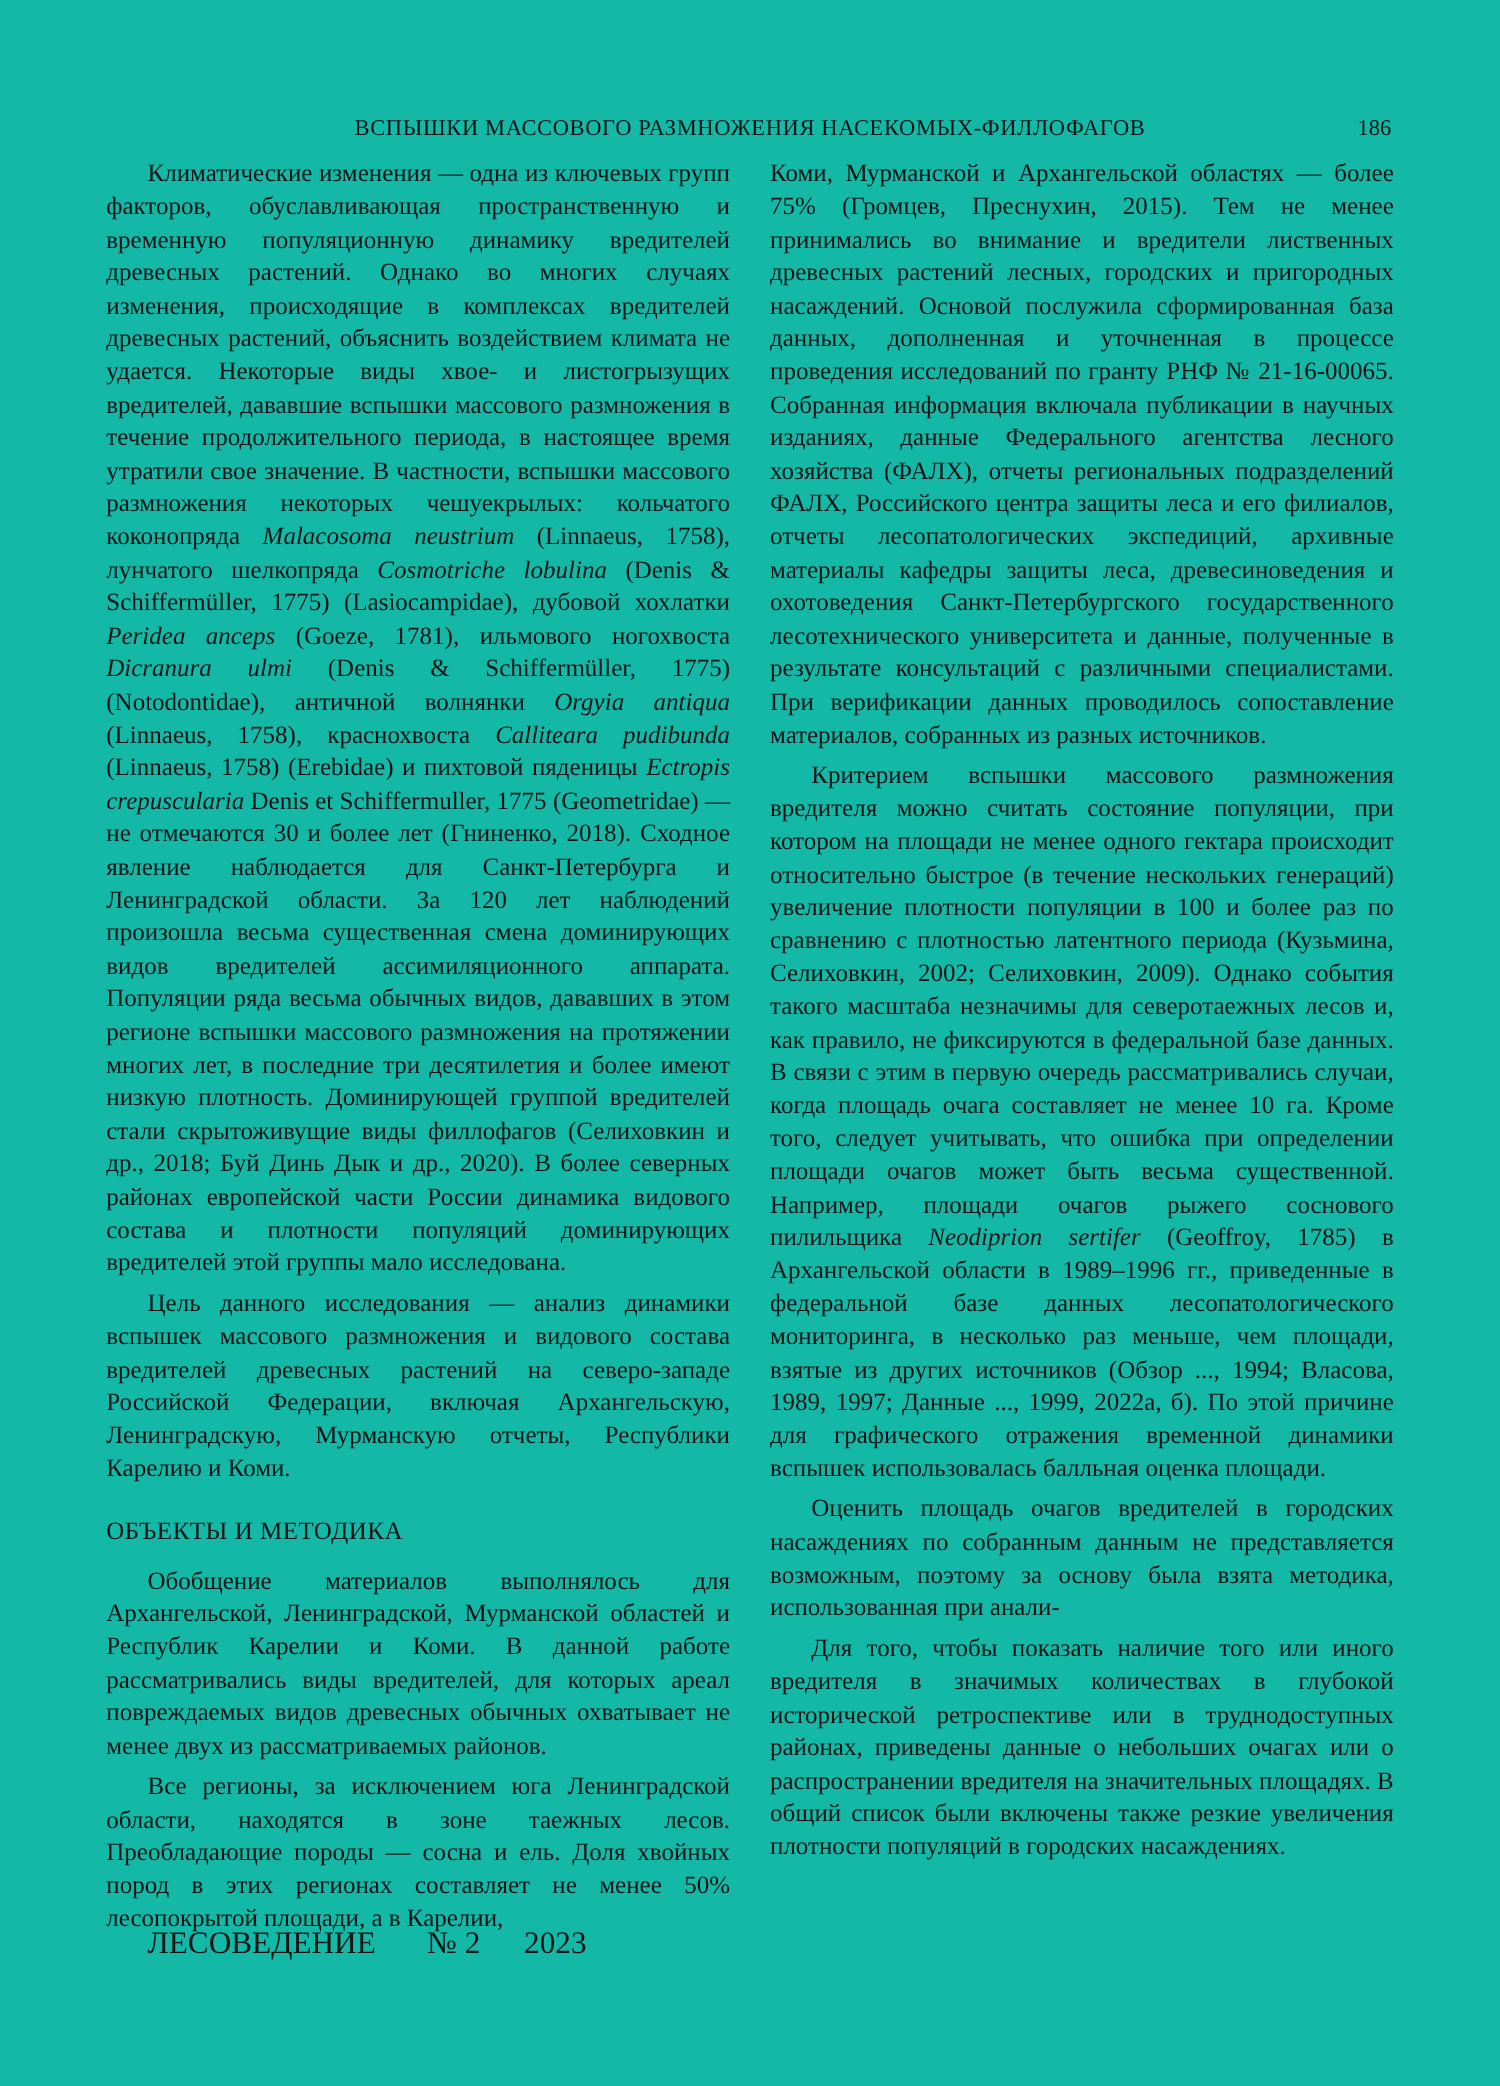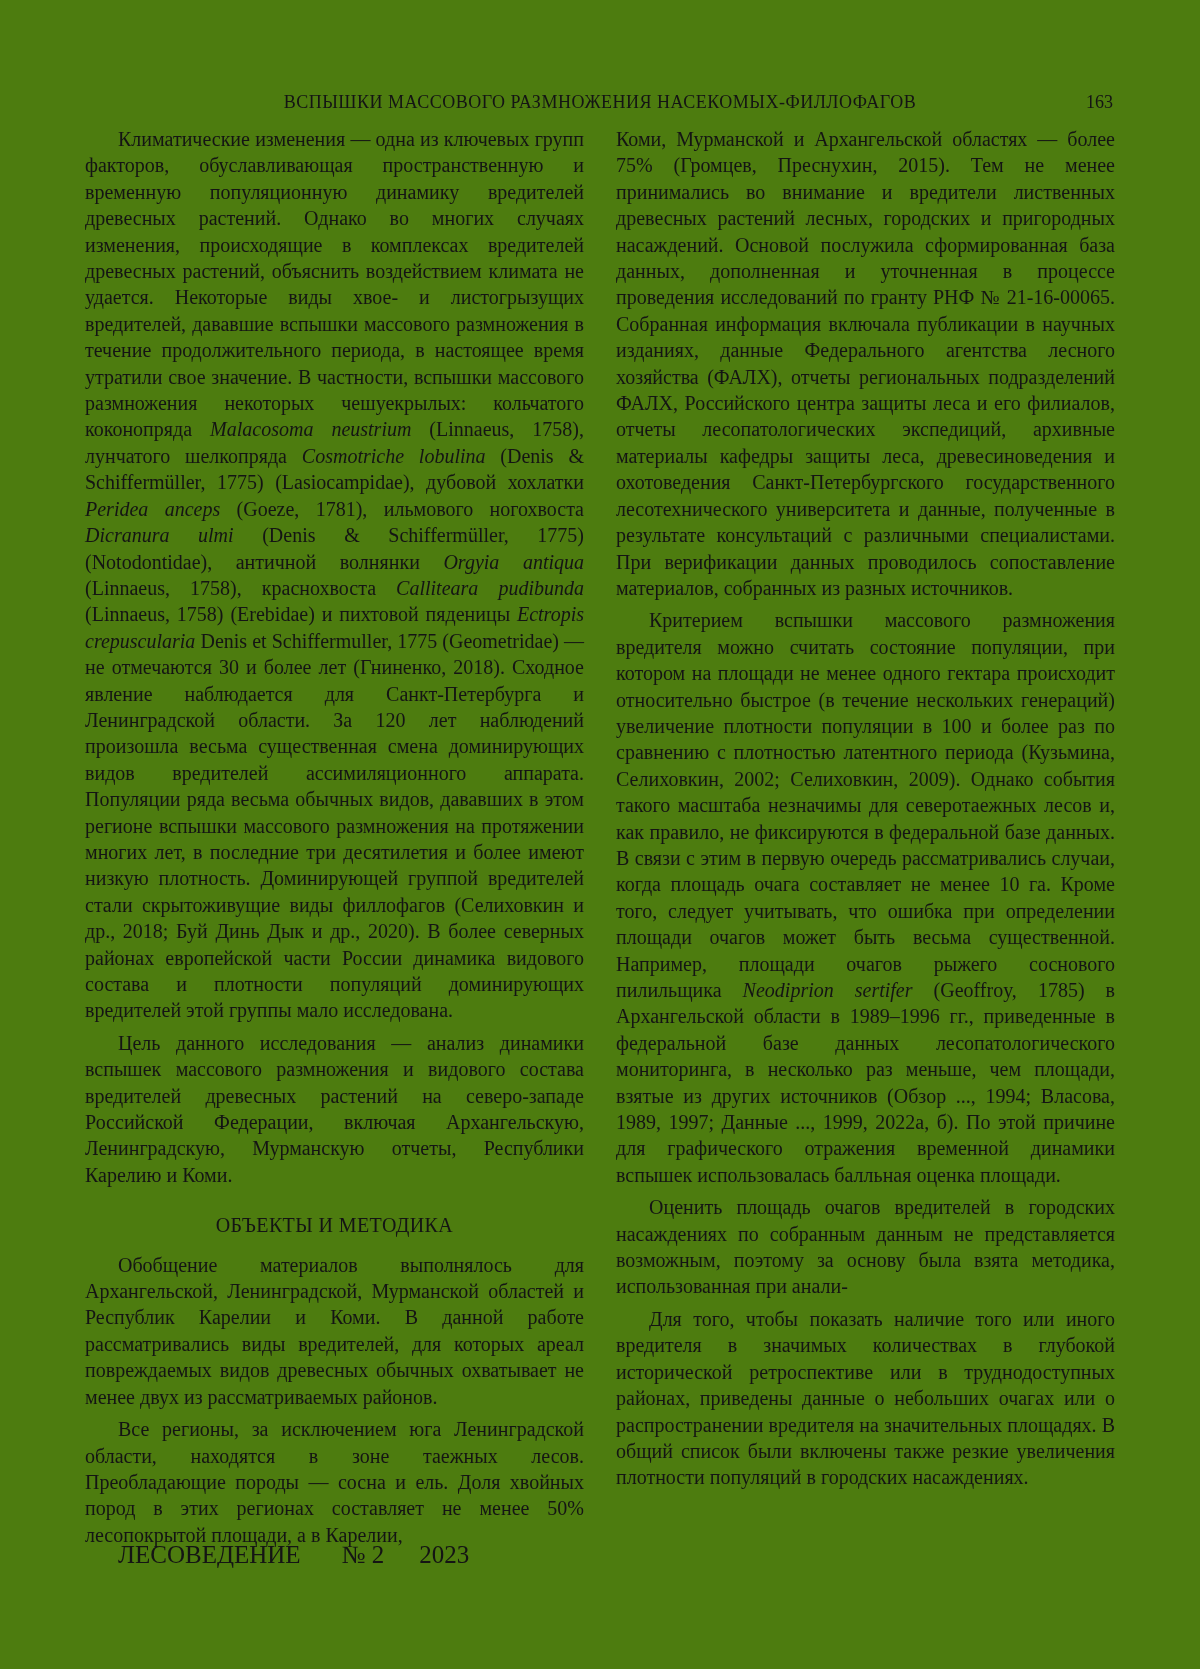--- a/index.html
+++ b/index.html
@@ -1,19 +1,19 @@
 <!DOCTYPE html>
 <html lang="ru"><head>
 <meta charset="utf-8">
 <style>
   html,body{margin:0;padding:0;background:#ffffff;}
   .page{
     position:relative;
     width:1200px;height:1669px;
-    background:#4d7c0f;
+    background:#14b8a6;
     color:#141414;
     font-family:"Liberation Serif", serif;
     overflow:hidden;
   }
   .running-head{position:absolute;top:92px;left:85px;width:1030px;height:26px;}
   .running-title{
     display:block;text-align:center;
     font-size:18px;letter-spacing:0.5px;
     white-space:nowrap;
   }
@@ -25,37 +25,37 @@
   .col{
     width:507px;
     font-size:20px;line-height:26.4px;
     text-align:justify;
     hyphens:auto;-webkit-hyphens:auto;
   }
   p.para{margin:0 0 6px 0;text-indent:33px;}
   p.para.noindent{text-indent:0;}
   .section-heading{
     font-size:20px;font-weight:normal;
-    text-align:center;text-indent:0;
+    text-indent:0;
     letter-spacing:0.4px;
     margin:24px 0 13px 0;
   }
   .it{font-style:italic;}
   .footer{position:absolute;left:118px;top:1541px;font-size:25px;white-space:nowrap;}
   .footer .issue{margin-left:41px;}
   .footer .year{margin-left:35px;}
 </style>
 </head>
 <body>
 
 <div class="page">
 
   <div class="running-head">
     <span class="running-title">ВСПЫШКИ МАССОВОГО РАЗМНОЖЕНИЯ НАСЕКОМЫХ-ФИЛЛОФАГОВ</span>
-    <span class="page-number">163</span>
+    <span class="page-number">186</span>
   </div>
 
   <div class="columns">
     <div class="col">
         <p class="para"><span>Климатические изменения — одна из ключевых групп факторов, обуславливающая пространственную и временную популяционную динамику вредителей древесных растений. Однако во многих случаях изменения, происходящие в комплексах вредителей древесных растений, объяснить воздействием климата не удается. Некоторые виды хвое- и листогрызущих вредителей, дававшие вспышки массового размножения в течение продолжительного периода, в настоящее время утратили свое значение. В частности, вспышки массового размножения некоторых чешуекрылых: кольчатого коконопряда </span><span class="it">Malacosoma neustrium</span><span> (Linnaeus, 1758), лунчатого шелкопряда </span><span class="it">Cosmotriche lobulina</span><span> (Denis &amp; Schiffermüller, 1775) (Lasiocampidae), дубовой хохлатки </span><span class="it">Peridea anceps</span><span> (Goeze, 1781), ильмового ногохвоста </span><span class="it">Dicranura ulmi</span><span> (Denis &amp; Schiffermüller, 1775) (Notodontidae), античной волнянки </span><span class="it">Orgyia antiqua</span><span> (Linnaeus, 1758), краснохвоста </span><span class="it">Calliteara pudibunda</span><span> (Linnaeus, 1758) (Erebidae) и пихтовой пяденицы </span><span class="it">Ectropis crepuscularia</span><span> Denis et Schiffermuller, 1775 (Geometridae) — не отмечаются 30 и более лет (Гниненко, 2018). Сходное явление наблюдается для Санкт-Петербурга и Ленинградской области. За 120 лет наблюдений произошла весьма существенная смена доминирующих видов вредителей ассимиляционного аппарата. Популяции ряда весьма обычных видов, дававших в этом регионе вспышки массового размножения на протяжении многих лет, в последние три десятилетия и более имеют низкую плотность. Доминирующей группой вредителей стали скрытоживущие виды филлофагов (Селиховкин и др., 2018; Буй Динь Дык и др., 2020). В более северных районах европейской части России динамика видового состава и плотности популяций доминирующих вредителей этой группы мало исследована.</span></p>
         <p class="para"><span>Цель данного исследования — анализ динамики вспышек массового размножения и видового состава вредителей древесных растений на северо-западе Российской Федерации, включая Архангельскую, Ленинградскую, Мурманскую отчеты, Республики Карелию и Коми.</span></p>
         <h2 class="section-heading">ОБЪЕКТЫ И МЕТОДИКА</h2>
         <p class="para"><span>Обобщение материалов выполнялось для Архангельской, Ленинградской, Мурманской областей и Республик Карелии и Коми. В данной работе рассматривались виды вредителей, для которых ареал повреждаемых видов древесных обычных охватывает не менее двух из рассматриваемых районов.</span></p>
         <p class="para"><span>Все регионы, за исключением юга Ленинградской области, находятся в зоне таежных лесов. Преобладающие породы — сосна и ель. Доля хвойных пород в этих регионах составляет не менее 50% лесопокрытой площади, а в Карелии,</span></p>
       </div>

